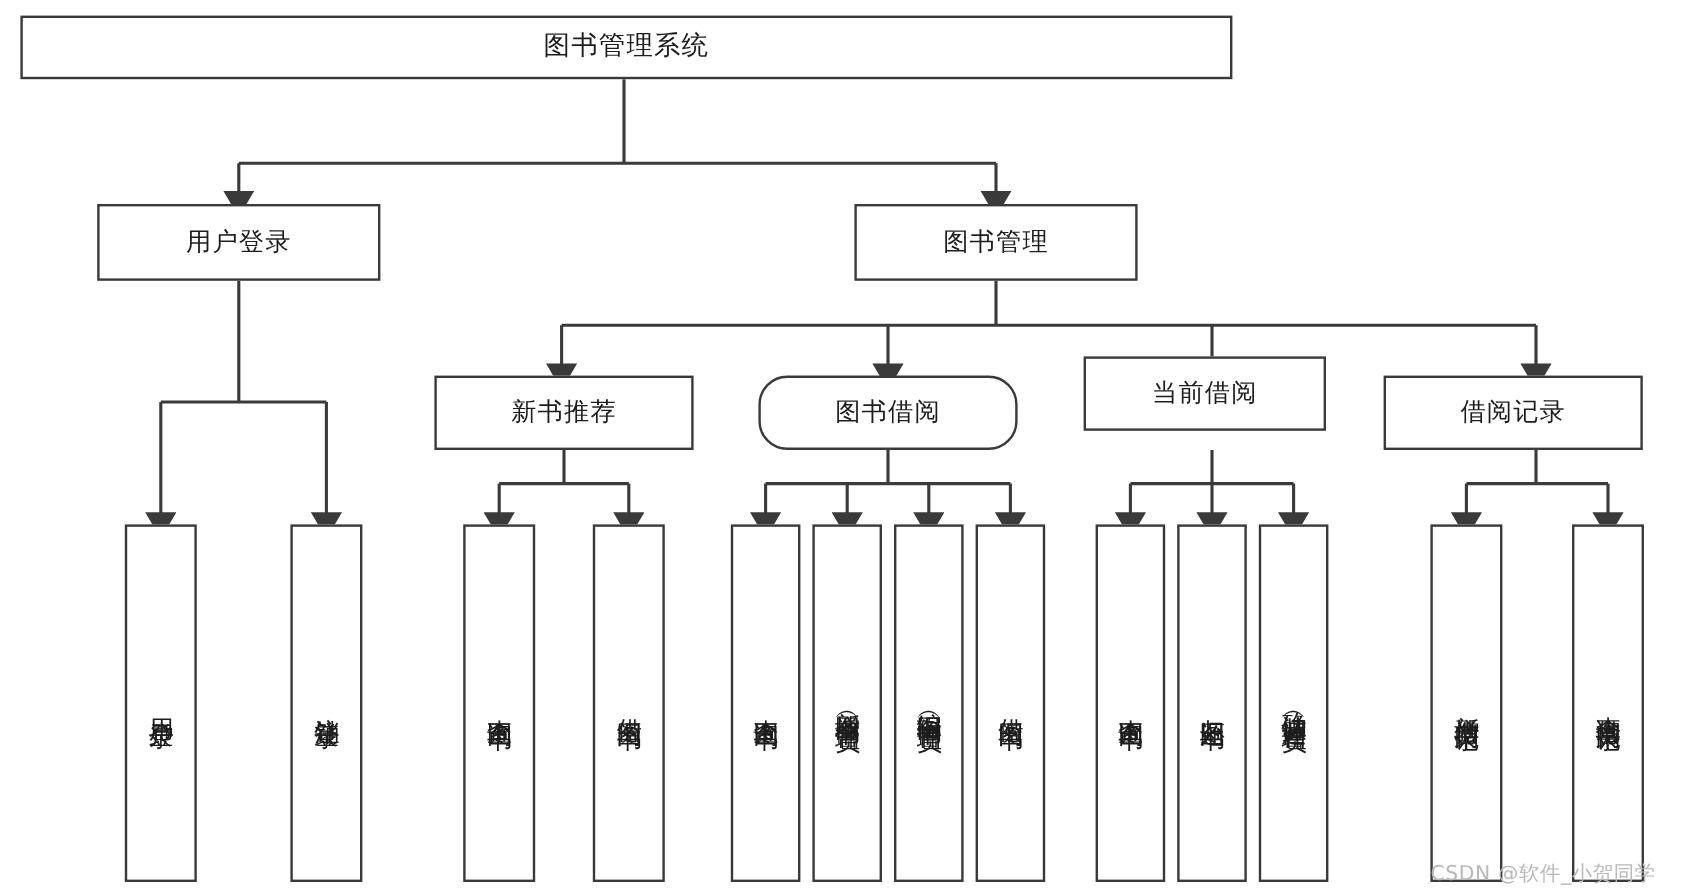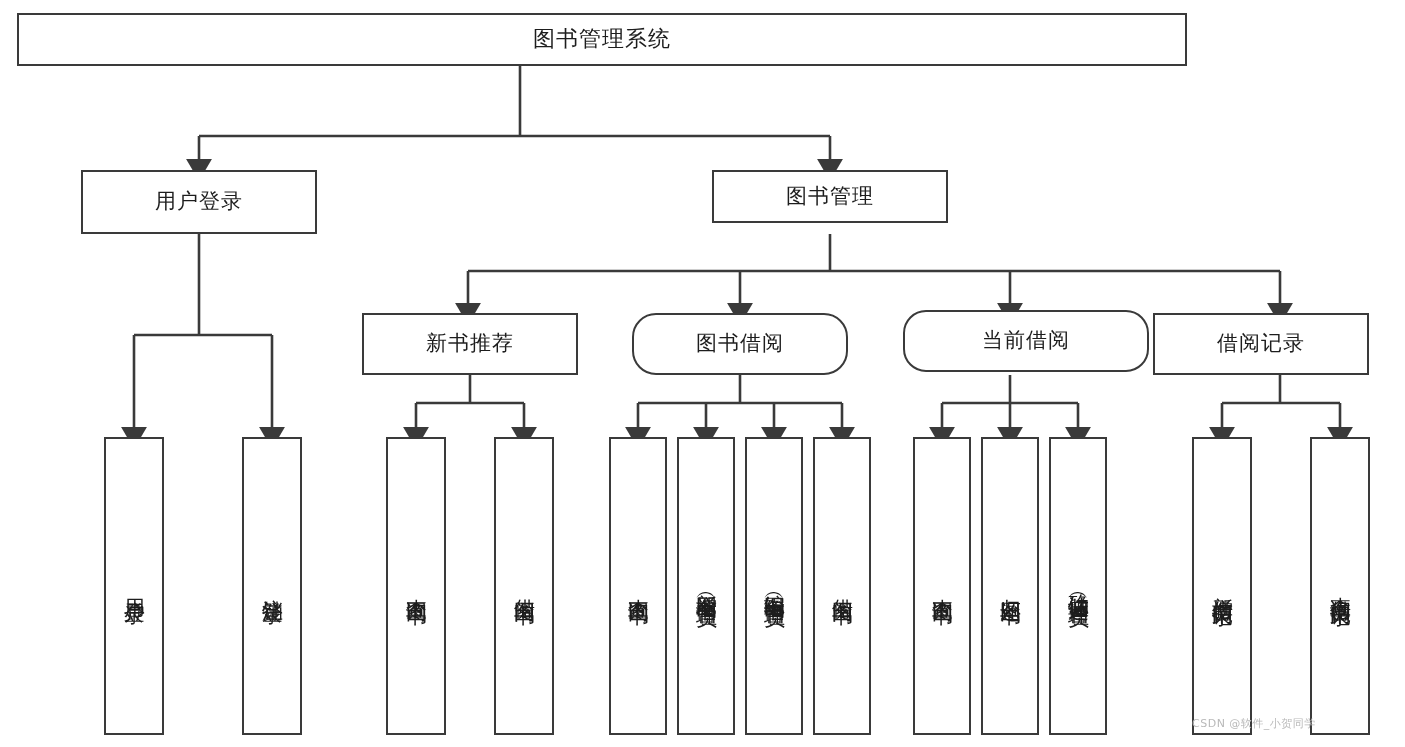--- a/index.html
+++ b/index.html
@@ -56,21 +56,21 @@
     align-items: center;
     text-align: center;
   }
   .node-v > span {
     writing-mode: vertical-rl;
     text-orientation: upright;
     display: block;
   }
   .watermark {
     position: absolute;
-    font-size: 11px;
+    font-size: 17px;
     color: #b9b9b9;
     white-space: nowrap;
     letter-spacing: 0.5px;
   }
 </style>
 </head>
 <body>
 
 <div id="canvas">
 
@@ -118,41 +118,41 @@
       <path d="M1010,403 L1010,430" marker-end="url(#arrow)"></path>
       <path d="M1078,403 L1078,430" marker-end="url(#arrow)"></path>
 
       <path d="M1280,375 L1280,403"></path>
       <path d="M1222,403 L1340,403"></path>
       <path d="M1222,403 L1222,430" marker-end="url(#arrow)"></path>
       <path d="M1340,403 L1340,430" marker-end="url(#arrow)"></path>
     </g>
   </svg>
 
-  <div class="node node-h node-root" style="left:17px; top:13px; width:1170px; height:53px;">
+  <div class="node node-h node-root" style="left:17px; top:13px; width:1010px; height:53px;">
     <span>图书管理系统</span>
   </div>
 
   <div class="node node-h" style="left:81px; top:170px; width:236px; height:64px;">
     <span>用户登录</span>
   </div>
 
-  <div class="node node-h" style="left:712px; top:170px; width:236px; height:53px;">
+  <div class="node node-h" style="left:712px; top:170px; width:236px; height:64px;">
     <span>图书管理</span>
   </div>
 
   <div class="node node-h" style="left:362px; top:313px; width:216px; height:62px;justify-content:center;">
     <span>新书推荐</span>
   </div>
 
   <div class="node node-h" style="left:632px; top:313px; width:216px; height:62px;border-radius:24px;">
     <span>图书借阅</span>
   </div>
 
-  <div class="node node-h" style="left:903px; top:310px; width:246px; height:62px;border-radius:23px;">
+  <div class="node node-h" style="left:903px; top:297px; width:202px; height:62px;">
     <span>当前借阅</span>
   </div>
 
   <div class="node node-h" style="left:1153px; top:313px; width:216px; height:62px;">
     <span>借阅记录</span>
   </div>
 
   <div class="node node-v" style="left:104px; top:437px; width:60px; height:298px;">
     <span>用户登录</span>
   </div>

